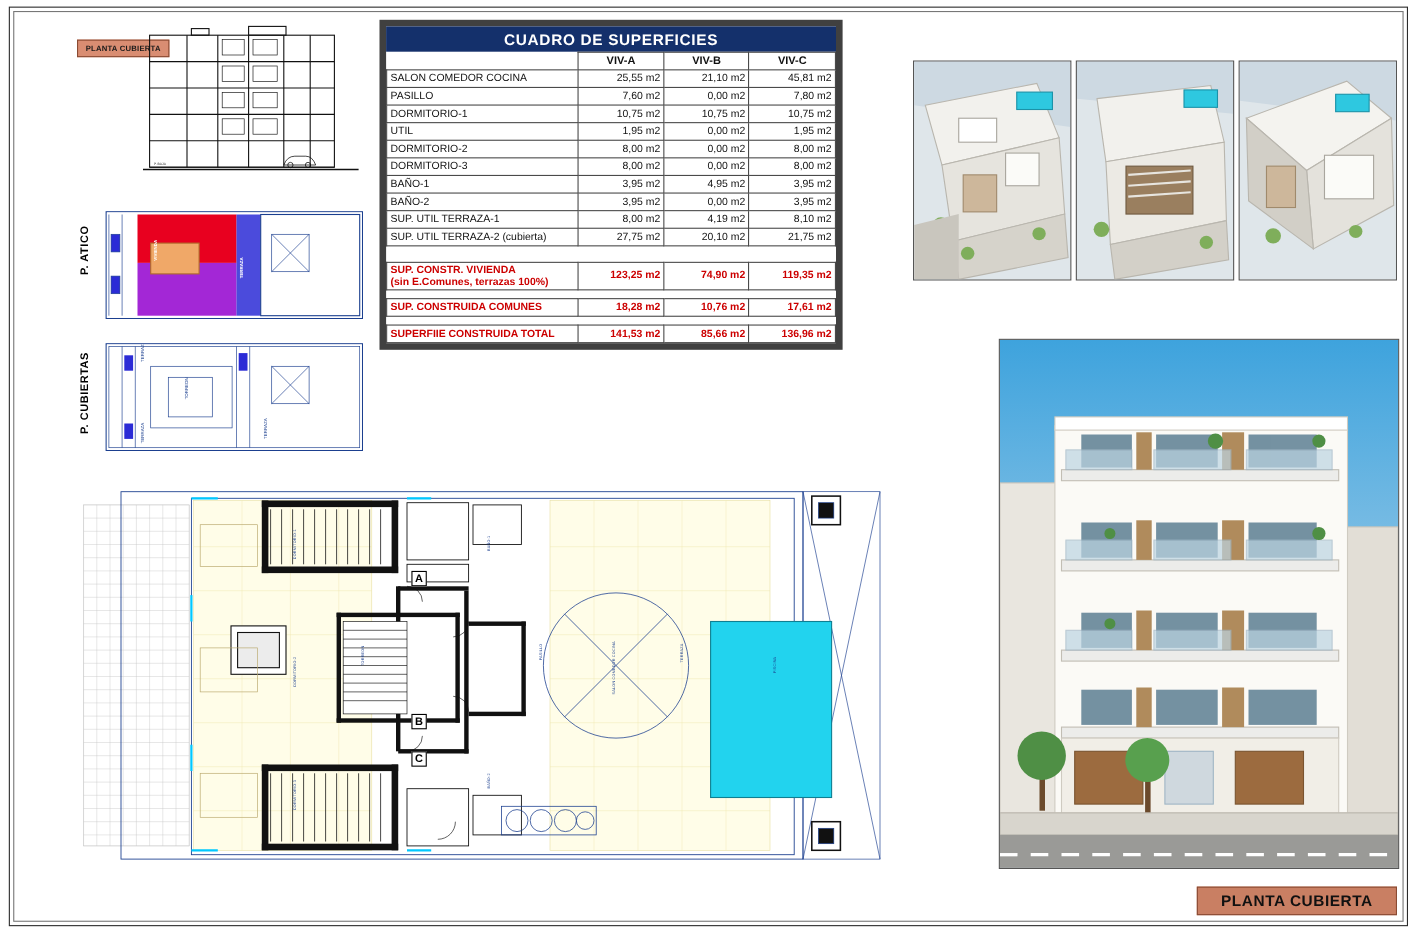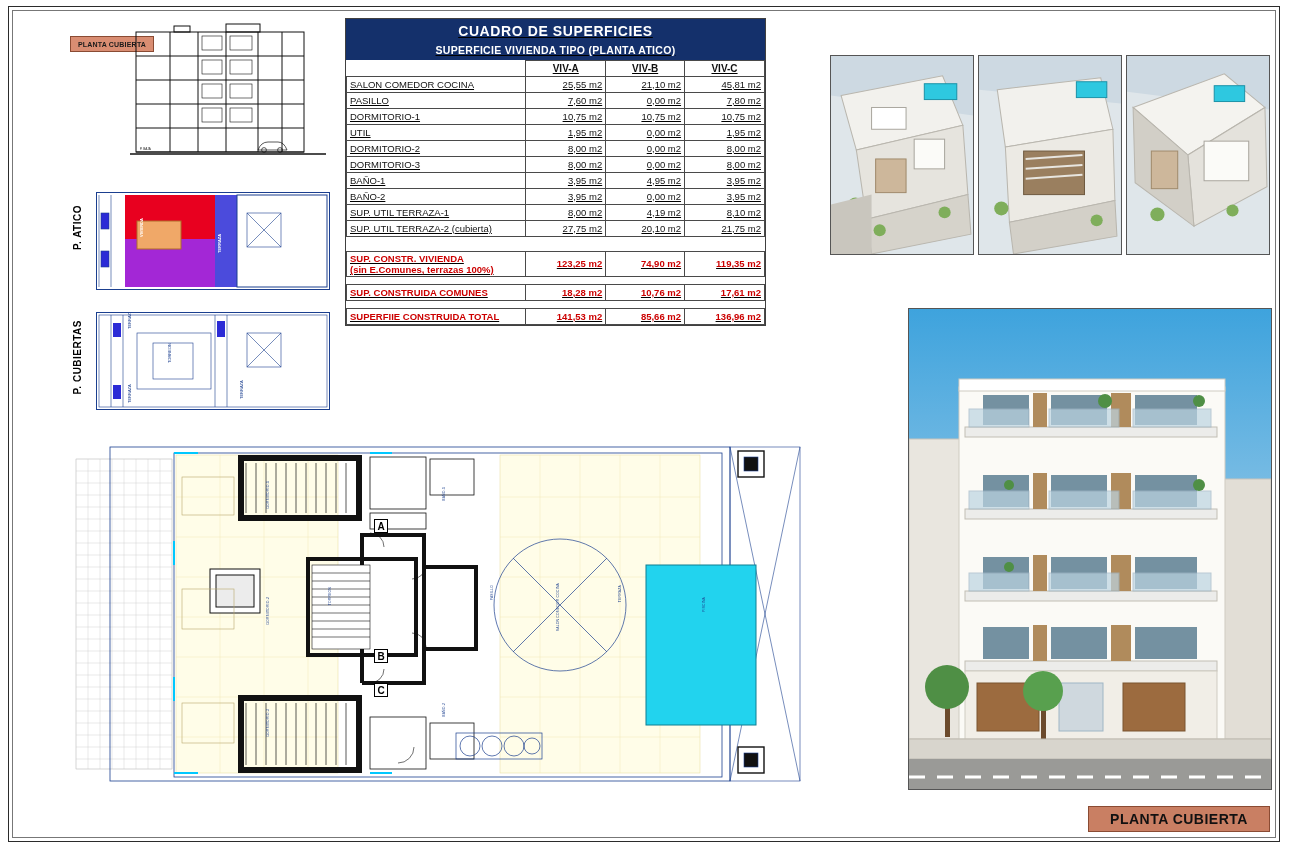--- a/index.html
+++ b/index.html
@@ -89,24 +89,23 @@
   }
   .vlabel.atico { left: 72px; top: 205px; }
   .vlabel.cubiertas { left: 72px; top: 320px; }
 
   
   .table-wrap {
     position: absolute;
     left: 345px;
     top: 18px;
     width: 421px;
-    border: 1px solid #404040;
+    border: 6px solid #404040;
     box-sizing: border-box;
     background: #fff;
-    text-decoration: underline;
   }
   .tbl-title {
     background: #14306b;
     color: #ffffff;
     text-align: center;
     font-size: 14px;
     font-weight: bold;
     padding: 4px 0 3px 0;
     letter-spacing: .6px;
   }
@@ -334,21 +333,20 @@
         <text x="34" y="16" transform="rotate(-90 34 16)">TERRAZA</text>
         <text x="34" y="90" transform="rotate(-90 34 90)">TERRAZA</text>
         <text x="146" y="86" transform="rotate(-90 146 86)">TERRAZA</text>
         <text x="74" y="50" transform="rotate(-90 74 50)">TORREON</text>
       </g>
     </svg>
   </div>
 
   <div class="table-wrap">
     <div class="tbl-title">CUADRO DE SUPERFICIES</div>
-    <div class="tbl-sub">SUPERFICIE VIVIENDA TIPO  (PLANTA ATICO)</div>
     <table class="surf">
       <thead>
         <tr>
           <th class="name nb"></th>
           <th>VIV-A</th>
           <th>VIV-B</th>
           <th>VIV-C</th>
         </tr>
       </thead>
       <tbody>

